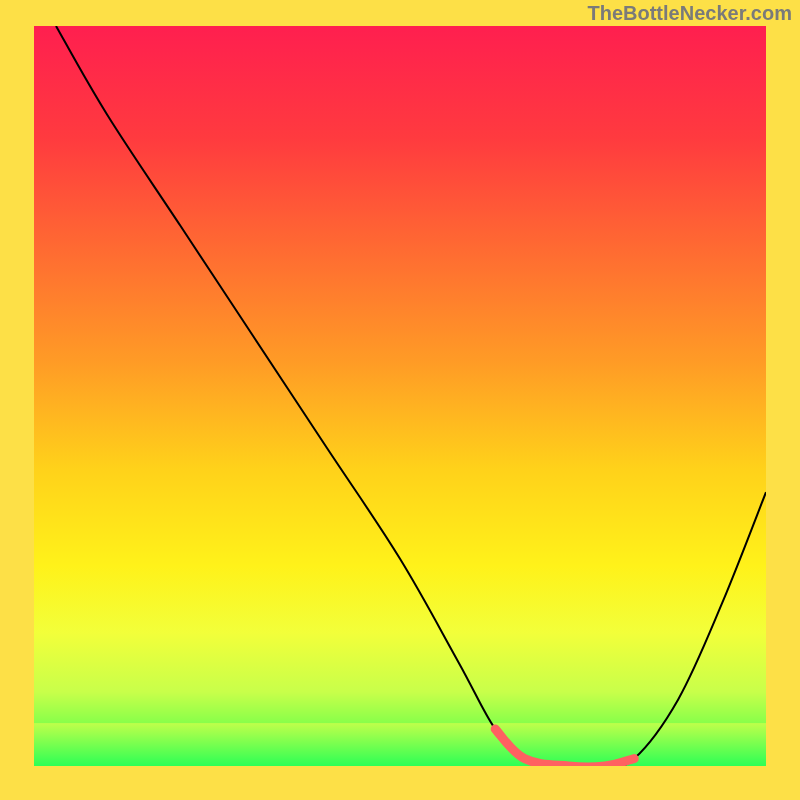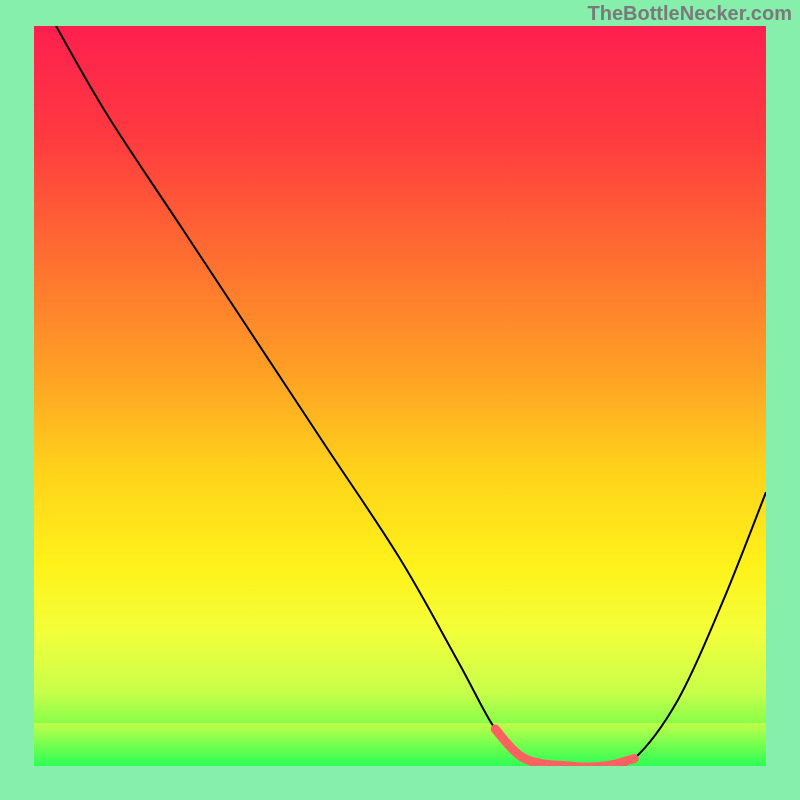--- a/index.html
+++ b/index.html
@@ -7,21 +7,21 @@
     padding: 0;
     width: 800px;
     height: 800px;
     background: #000;
     font-family: Arial, Helvetica, sans-serif;
   }
   .wrap {
     position: relative;
     width: 800px;
     height: 800px;
-    background: #86efac;
+    background: #fde047;
   }
   .watermark {
     position: absolute;
     top: 2px;
     right: 8px;
     color: #7a7a7a;
     font-size: 20px;
     font-weight: 600;
     z-index: 5;
   }

